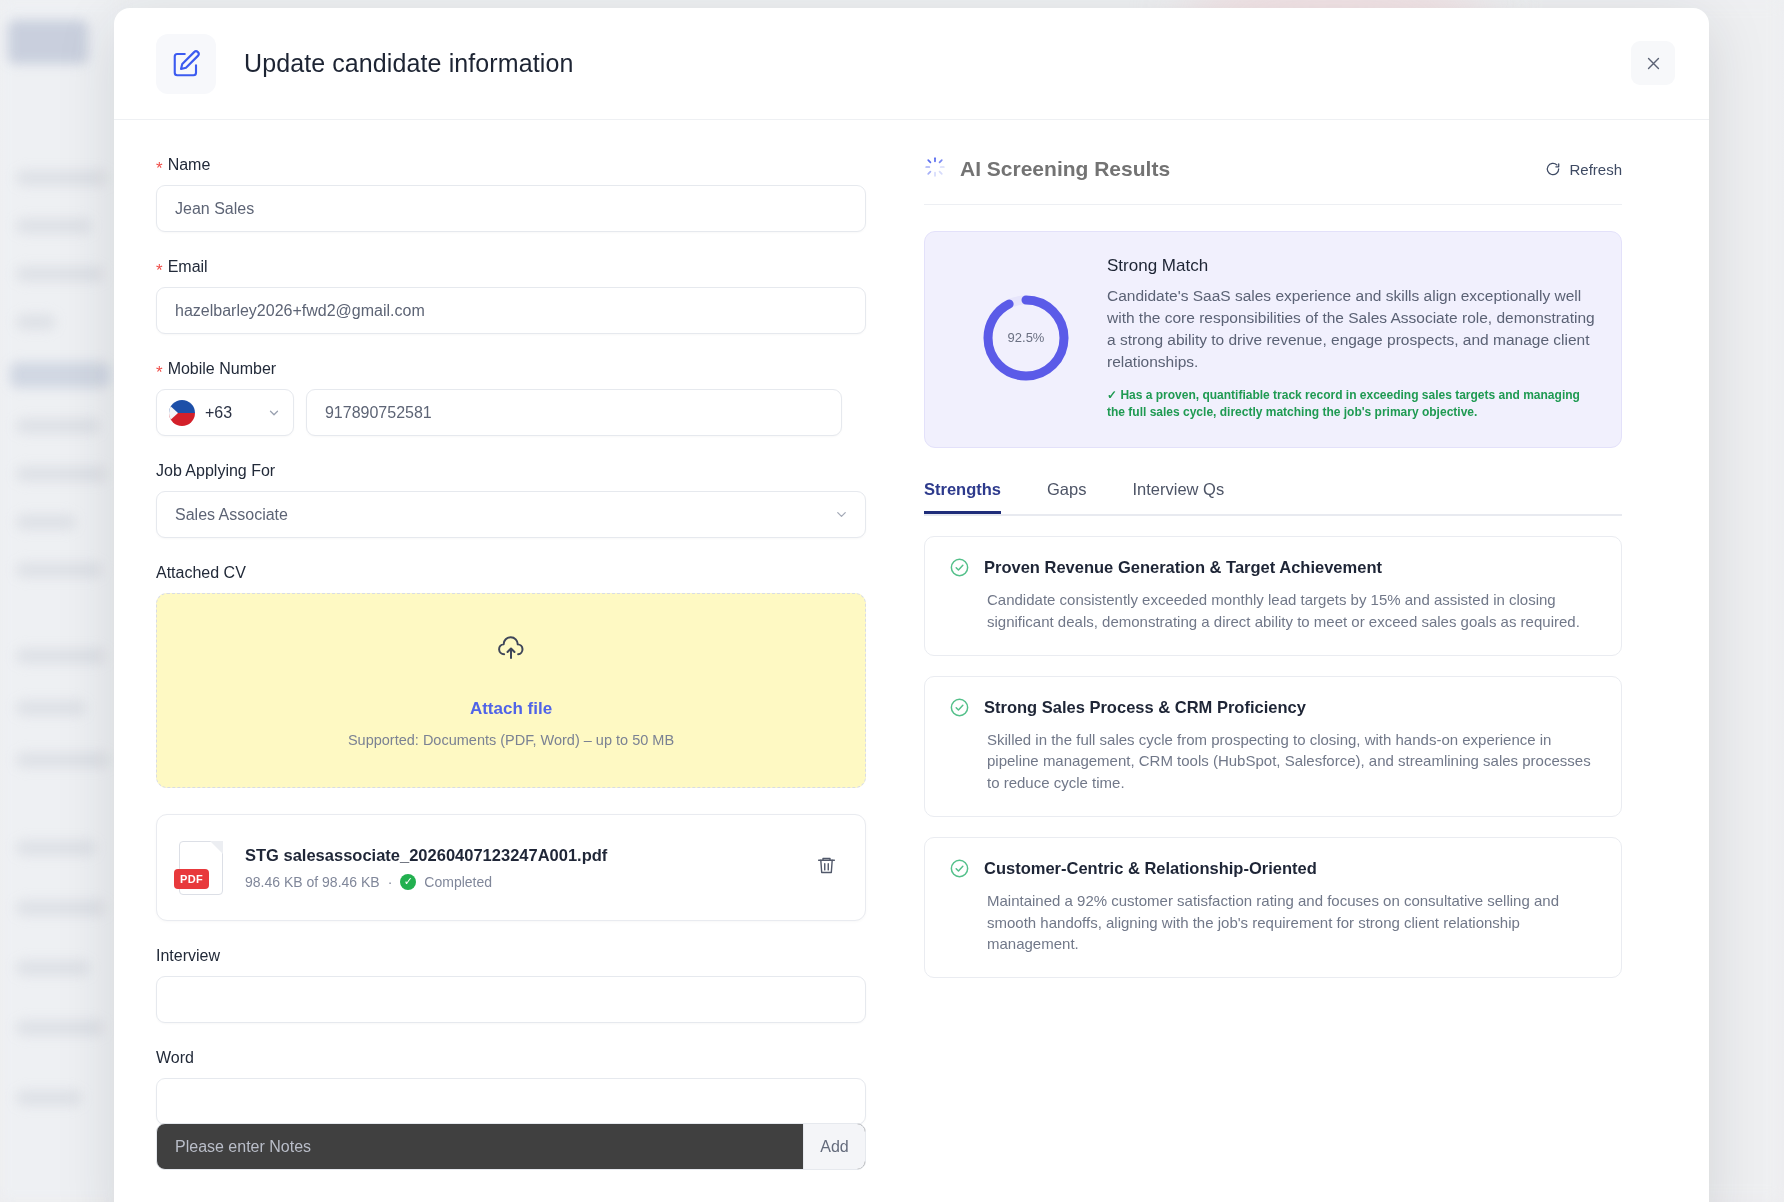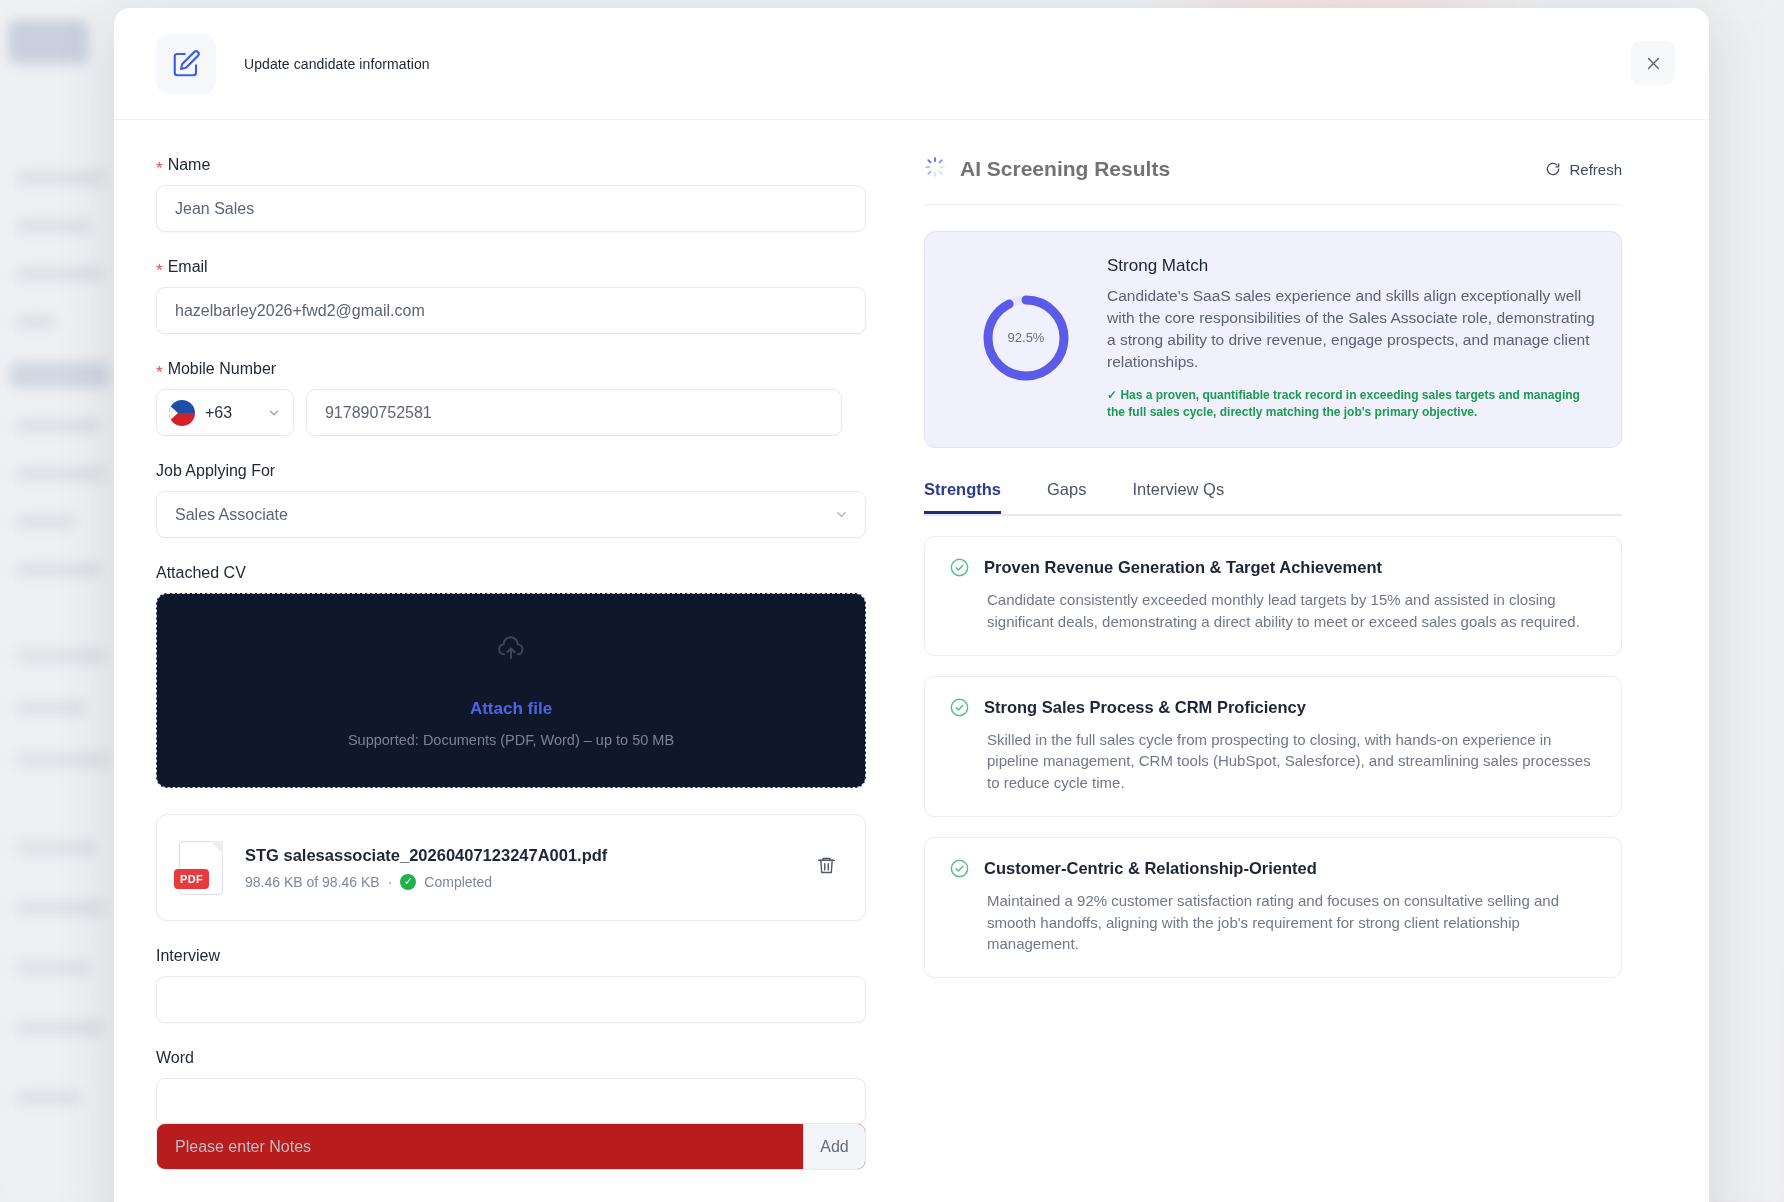--- a/index.html
+++ b/index.html
@@ -70,21 +70,21 @@
   }
   .head-icon {
     width: 60px; height: 60px;
     border-radius: 12px;
     background: #f7f8fb;
     display: flex; align-items: center; justify-content: center;
     margin-left: 14px;
   }
   .head-title {
     margin-left: 28px;
-    font-size: 14px;
+    font-size: 25px;
     color: #1d2433;
     letter-spacing: .1px;
   }
   .close-btn {
     position: absolute;
     right: 34px; top: 33px;
     width: 44px; height: 44px;
     border-radius: 9px;
     background: #f7f8fa;
     display: flex; align-items: center; justify-content: center;
@@ -172,21 +172,21 @@
   
   .dropzone {
     width: 710px;
     height: 195px;
     border: 1.5px dashed #d8dce4;
     border-radius: 11px;
     display: flex;
     flex-direction: column;
     align-items: center;
     justify-content: center;
-    background: #0f172a;
+    background: #fef9c3;
     gap: 4px;
   }
   .dz-icon { margin-bottom: 28px; }
   .dz-link {
     color: #4f63e8;
     font-size: 17px;
     font-weight: bold;
     cursor: pointer;
   }
   .dz-hint { font-size: 14.5px; color: #7b8293; margin-top: 9px; }
@@ -251,21 +251,21 @@
 
   .note-stack { position: relative; }
   .note-add-row {
     width: 710px;
     height: 47px;
     border: 1px solid #e6e9ee;
     border-radius: 9px;
     display: flex;
     align-items: center;
     margin-top: -2px;
-    background: #b91c1c;
+    background: #404040;
     overflow: hidden;
   }
   .note-add-input {
     flex: 1;
     padding: 0 18px;
     font-size: 16px;
     color: #b9bdc8;
   }
   .note-add-btn {
     width: 62px;

